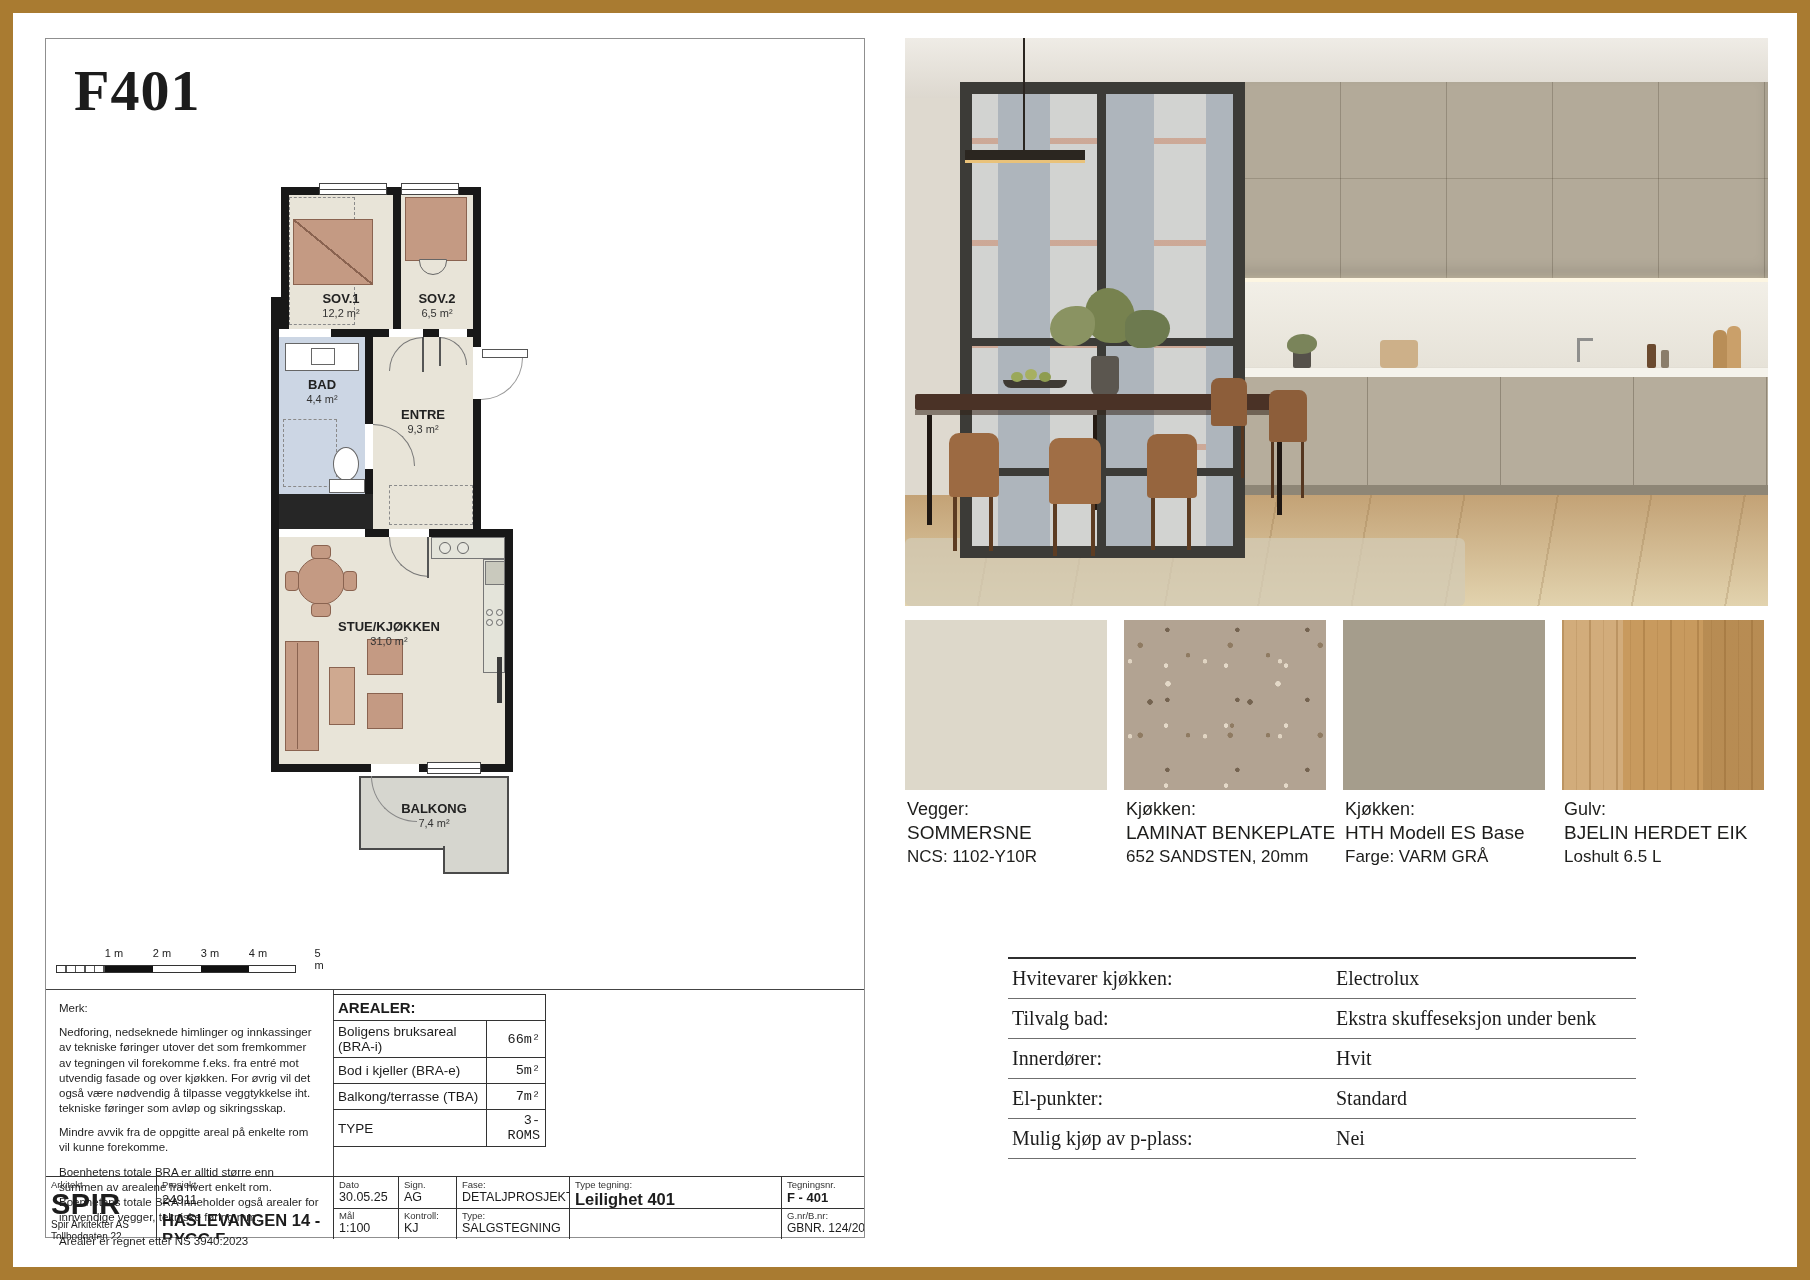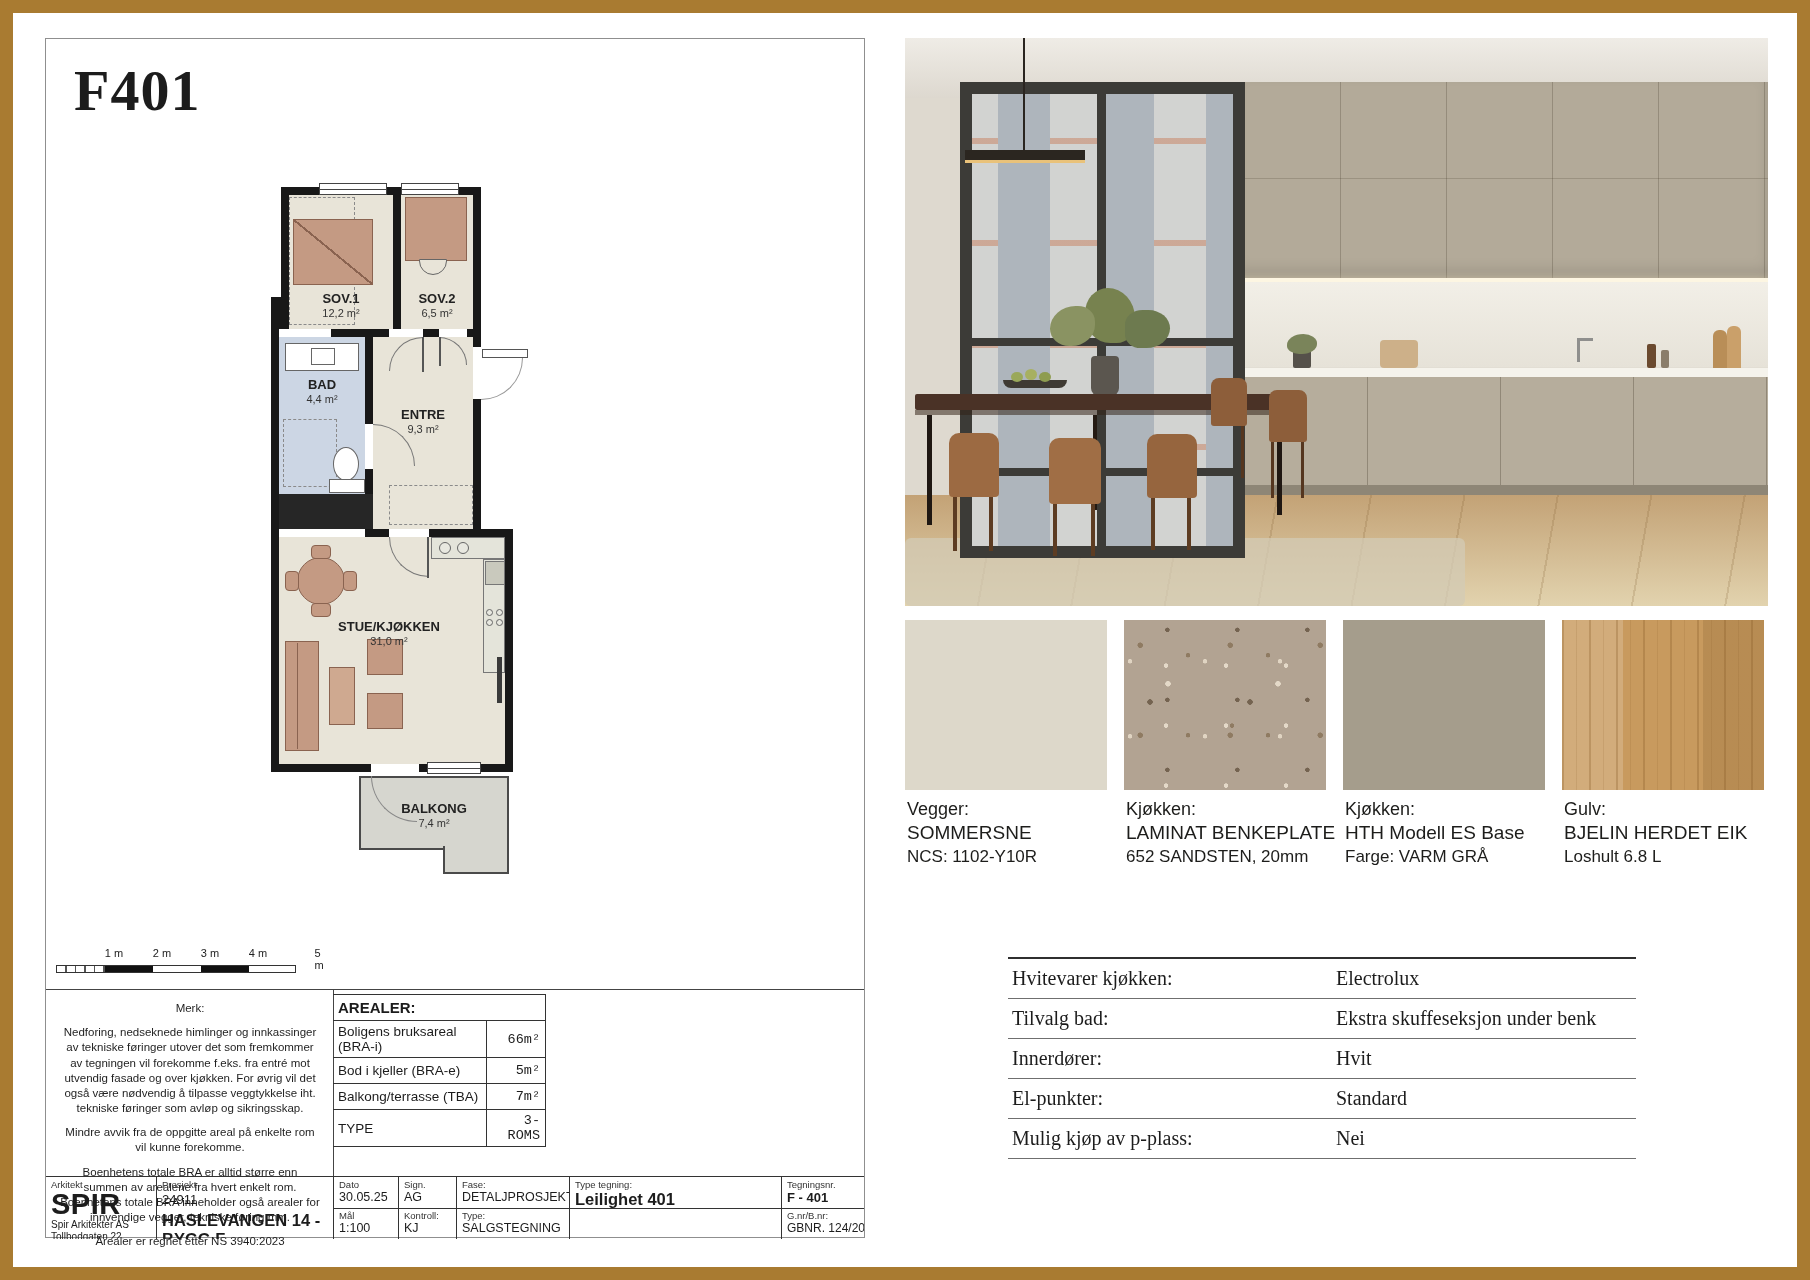--- a/index.html
+++ b/index.html
@@ -33,21 +33,21 @@
   #scalebar{position:absolute;left:10px;top:908px;width:240px;height:30px;}
   .sc-lbl{position:absolute;top:0;font-size:11px;transform:translateX(-50%);color:#222;}
   #sc-rail{position:absolute;left:0;top:18px;width:240px;height:8px;border:1px solid #333;box-sizing:border-box;display:flex;}
   #sc-rail .seg{flex:0 0 48px;height:100%;}
   .seg.b{background:#111;}
   .seg.t{background:repeating-linear-gradient(90deg,transparent 0 8px,#555 8px 9.6px);}
   
   #rule-top{position:absolute;left:0;top:950px;width:818px;height:1px;background:#444;}
   #vdiv{position:absolute;left:287px;top:950px;width:1px;height:187px;background:#444;}
   #notes{position:absolute;left:13px;top:962px;width:262px;font-size:11.5px;line-height:1.32;color:#1f1f1f;}
-  #notes p{margin:0 0 9px 0;text-align:center;}
+  #notes p{margin:0 0 9px 0;}
   #arealer{position:absolute;left:287px;top:955px;width:213px;border-collapse:collapse;}
   #arealer .hd{font-size:15px;font-weight:700;padding:3px 5px;border:1px solid #333;border-left:none;}
   #arealer td{border:1px solid #333;font-size:13.5px;padding:3px 5px;height:19px;}
   #arealer td:first-child{border-left:none;}
   #arealer .val{text-align:right;width:48px;font-family:Liberation Mono, monospace;}
   
   #tblock{position:absolute;left:0;top:1137px;width:818px;height:62px;border-top:1px solid #333;font-size:12.5px;}
   .cell{position:absolute;border-left:1px solid #333;box-sizing:border-box;padding:2px 5px;overflow:hidden;}
   .cell:first-child{border-left:none;}
   .cl{font-size:9.5px;color:#333;display:block;}
@@ -395,21 +395,21 @@
     <div class="d">652 SANDSTEN, 20mm</div>
 </div>
 <div class="mat-lbl" style="left:1345px">
   <div class="c">Kjøkken:</div>
     <div class="m">HTH Modell ES Base</div>
     <div class="d">Farge: VARM GRÅ</div>
 </div>
 <div class="mat-lbl" style="left:1564px">
   <div class="c">Gulv:</div>
     <div class="m">BJELIN HERDET EIK</div>
-    <div class="d">Loshult 6.8 L</div>
+    <div class="d">Loshult 6.5 L</div>
 </div>
 
 <div id="info">
   <div class="tl"></div>
   <div class="irow">
       <div class="l">Hvitevarer kjøkken:</div>
       <div class="v">Electrolux</div>
     </div>
   <div class="irow">
       <div class="l">Tilvalg bad:</div>

